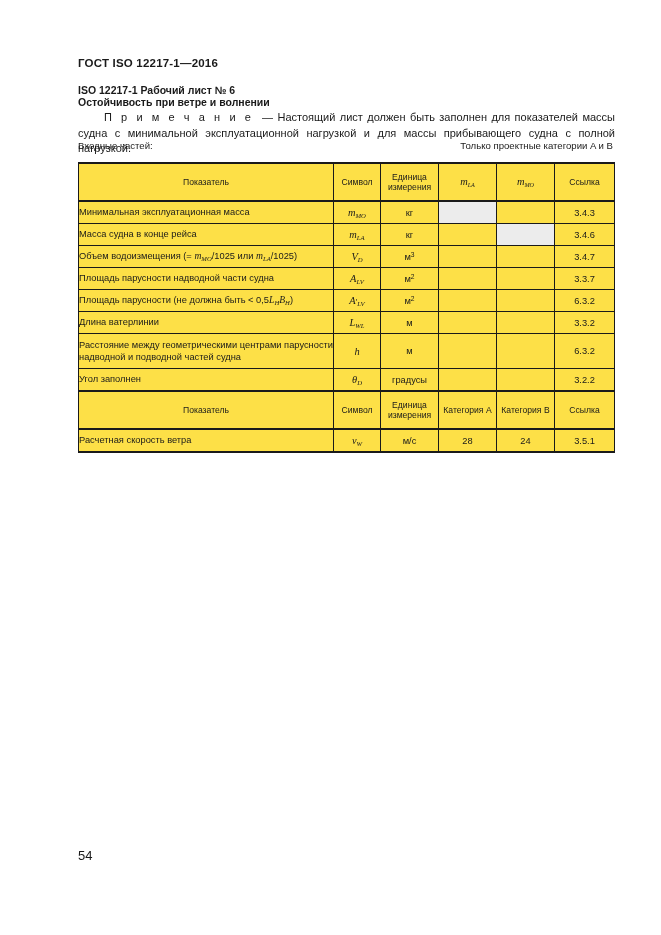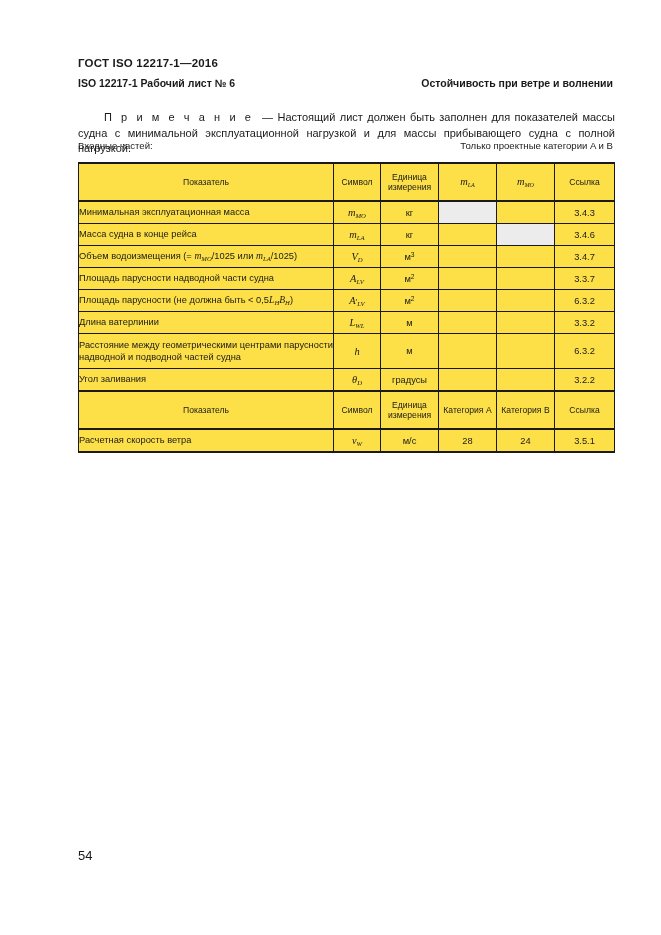--- a/index.html
+++ b/index.html
@@ -26,27 +26,28 @@
     position: absolute;
     left: 78px;
     top: 57px;
     font-size: 11.5px;
     font-weight: bold;
     letter-spacing: 0.2px;
   }
   .sheet-line {
     position: absolute;
     left: 78px;
-    top: 77px;
+    top: 84px;
     width: 535px;
     display: flex;
     justify-content: space-between;
     align-items: baseline;
     font-size: 10.5px;
     font-weight: bold;
+    flex-direction: column;
   }
   .note {
     position: absolute;
     left: 78px;
     top: 110px;
     width: 537px;
     font-size: 11px;
     line-height: 1.42;
     text-align: justify;
   }
@@ -215,21 +216,21 @@
       </tr>
       <tr>
         <td class="c-name two-line" style="height:34px">Расстояние между геометрическими центрами парусности надводной и подводной частей судна</td>
         <td class="c-sym"><i class="m">h</i></td>
         <td class="c-unit">м</td>
         <td class="c-val"></td>
         <td class="c-val"></td>
         <td class="c-ref">6.3.2</td>
       </tr>
       <tr>
-        <td class="c-name thick-bot">Угол заливания</td>
+        <td class="c-name thick-bot">Угол заполнен</td>
         <td class="c-sym thick-bot"><i class="m">θ</i><sub class="s">D</sub></td>
         <td class="c-unit thick-bot">градусы</td>
         <td class="c-val thick-bot"></td>
         <td class="c-val thick-bot"></td>
         <td class="c-ref thick-bot">3.2.2</td>
       </tr>
     </tbody>
   </table>
 
   <table class="wk" style="left:78px; top:390px; width:536px;">

